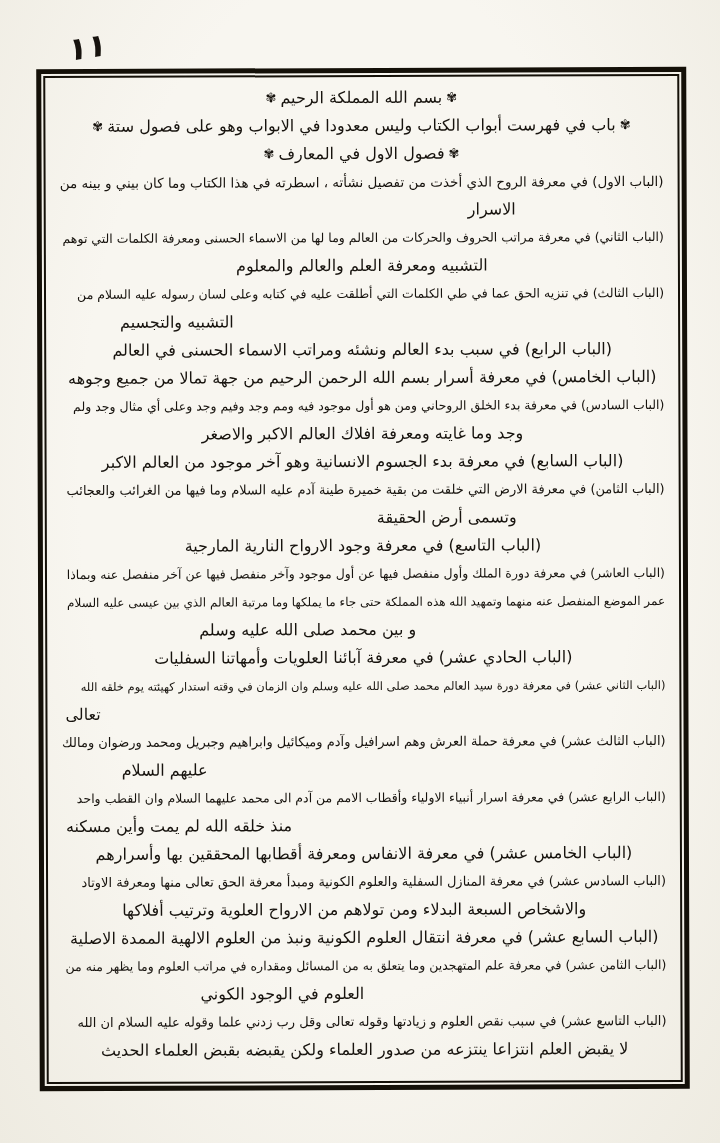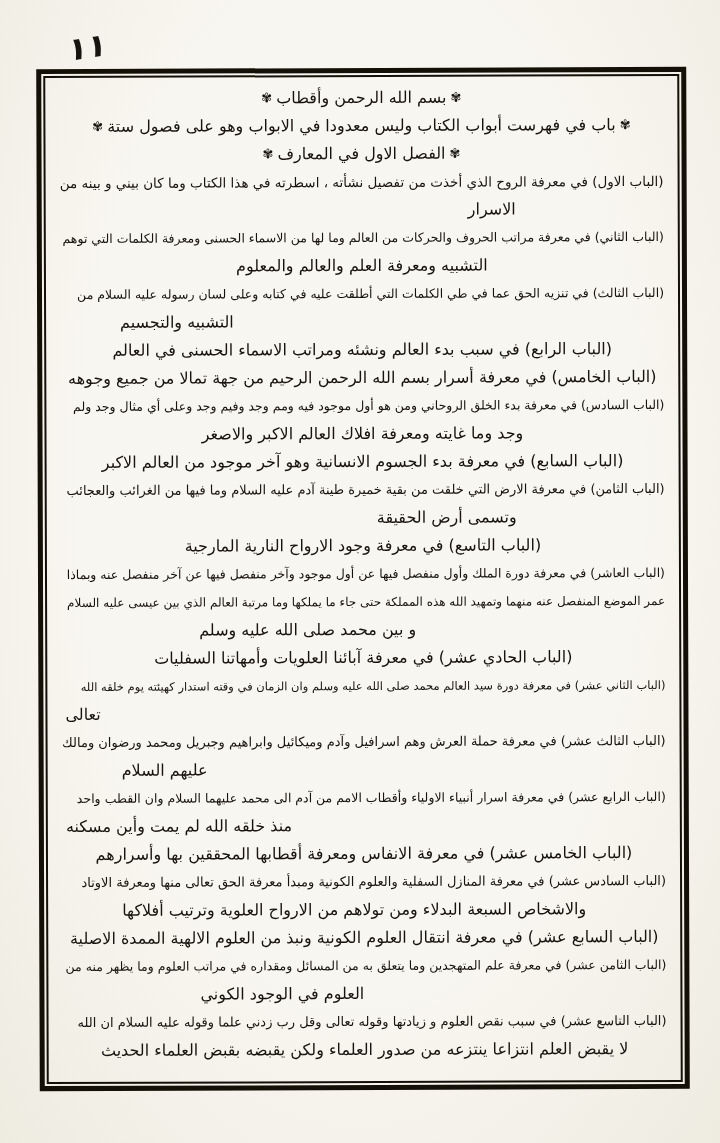--- a/index.html
+++ b/index.html
@@ -58,23 +58,23 @@
   }
 </style>
 </head>
 <body>
 
 <div class="paper">
   <div class="page-number">١١</div>
   <div class="frame">
     <div class="frame-inner">
       <div class="content">
-          <div class="line align-center"><span class="orn">✾</span><span>بسم الله الرحمن وأقطاب</span><span class="orn">✾</span></div>
+          <div class="line align-center"><span class="orn">✾</span><span>بسم الله المملكة الرحيم</span><span class="orn">✾</span></div>
           <div class="line align-center"><span class="orn">✾</span><span>باب في فهرست أبواب الكتاب وليس معدودا في الابواب وهو على فصول ستة</span><span class="orn">✾</span></div>
-          <div class="line align-center"><span class="orn">✾</span><span>الفصل الاول في المعارف</span><span class="orn">✾</span></div>
+          <div class="line align-center"><span class="orn">✾</span><span>فصول الاول في المعارف</span><span class="orn">✾</span></div>
           <div class="line align-justify" style="font-size: 13.5px;">(الباب الاول)  في معرفة الروح الذي أخذت من تفصيل نشأته ، اسطرته في هذا الكتاب وما كان بيني و بينه من</div>
           <div class="line align-center-right">الاسرار</div>
           <div class="line align-justify" style="font-size: 12.5px;">(الباب الثاني)  في معرفة مراتب الحروف والحركات من العالم وما لها من الاسماء الحسنى ومعرفة الكلمات التي توهم</div>
           <div class="line align-center">التشبيه ومعرفة العلم والعالم والمعلوم</div>
           <div class="line align-justify" style="font-size: 12.5px;">(الباب الثالث)  في تنزيه الحق عما في طي الكلمات التي أطلقت عليه في كتابه وعلى لسان رسوله عليه السلام من</div>
           <div class="line align-left-indent">التشبيه والتجسيم</div>
           <div class="line align-center">(الباب الرابع)  في سبب بدء العالم ونشئه ومراتب الاسماء الحسنى في العالم</div>
           <div class="line align-center">(الباب الخامس)  في معرفة أسرار بسم الله الرحمن الرحيم من جهة تمالا من جميع وجوهه</div>
           <div class="line align-justify" style="font-size: 12.5px;">(الباب السادس)  في معرفة بدء الخلق الروحاني ومن هو أول موجود فيه ومم وجد وفيم وجد وعلى أي مثال وجد ولم</div>
           <div class="line align-center">وجد وما غايته ومعرفة افلاك العالم الاكبر والاصغر</div>

